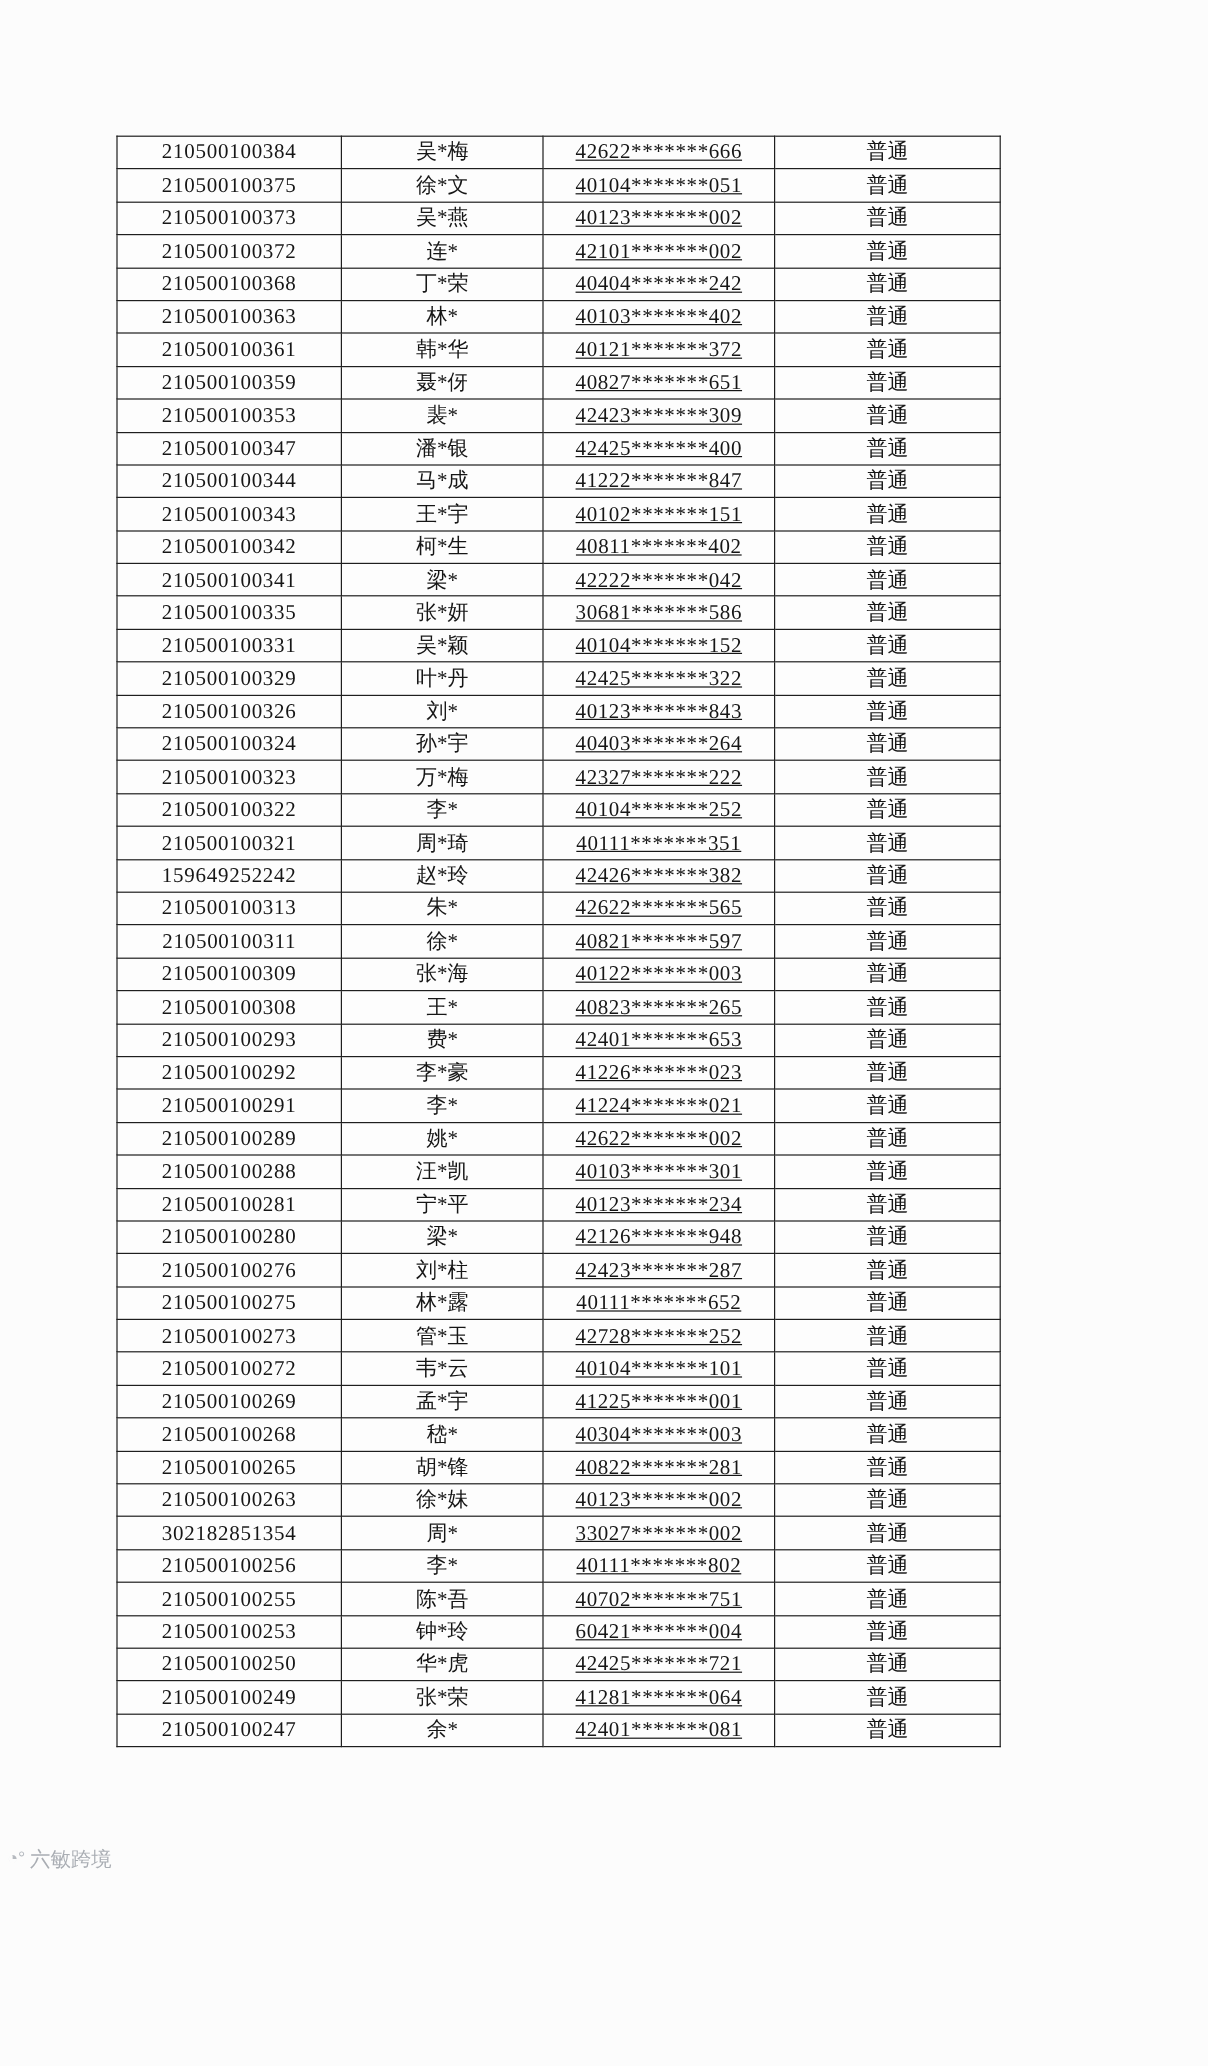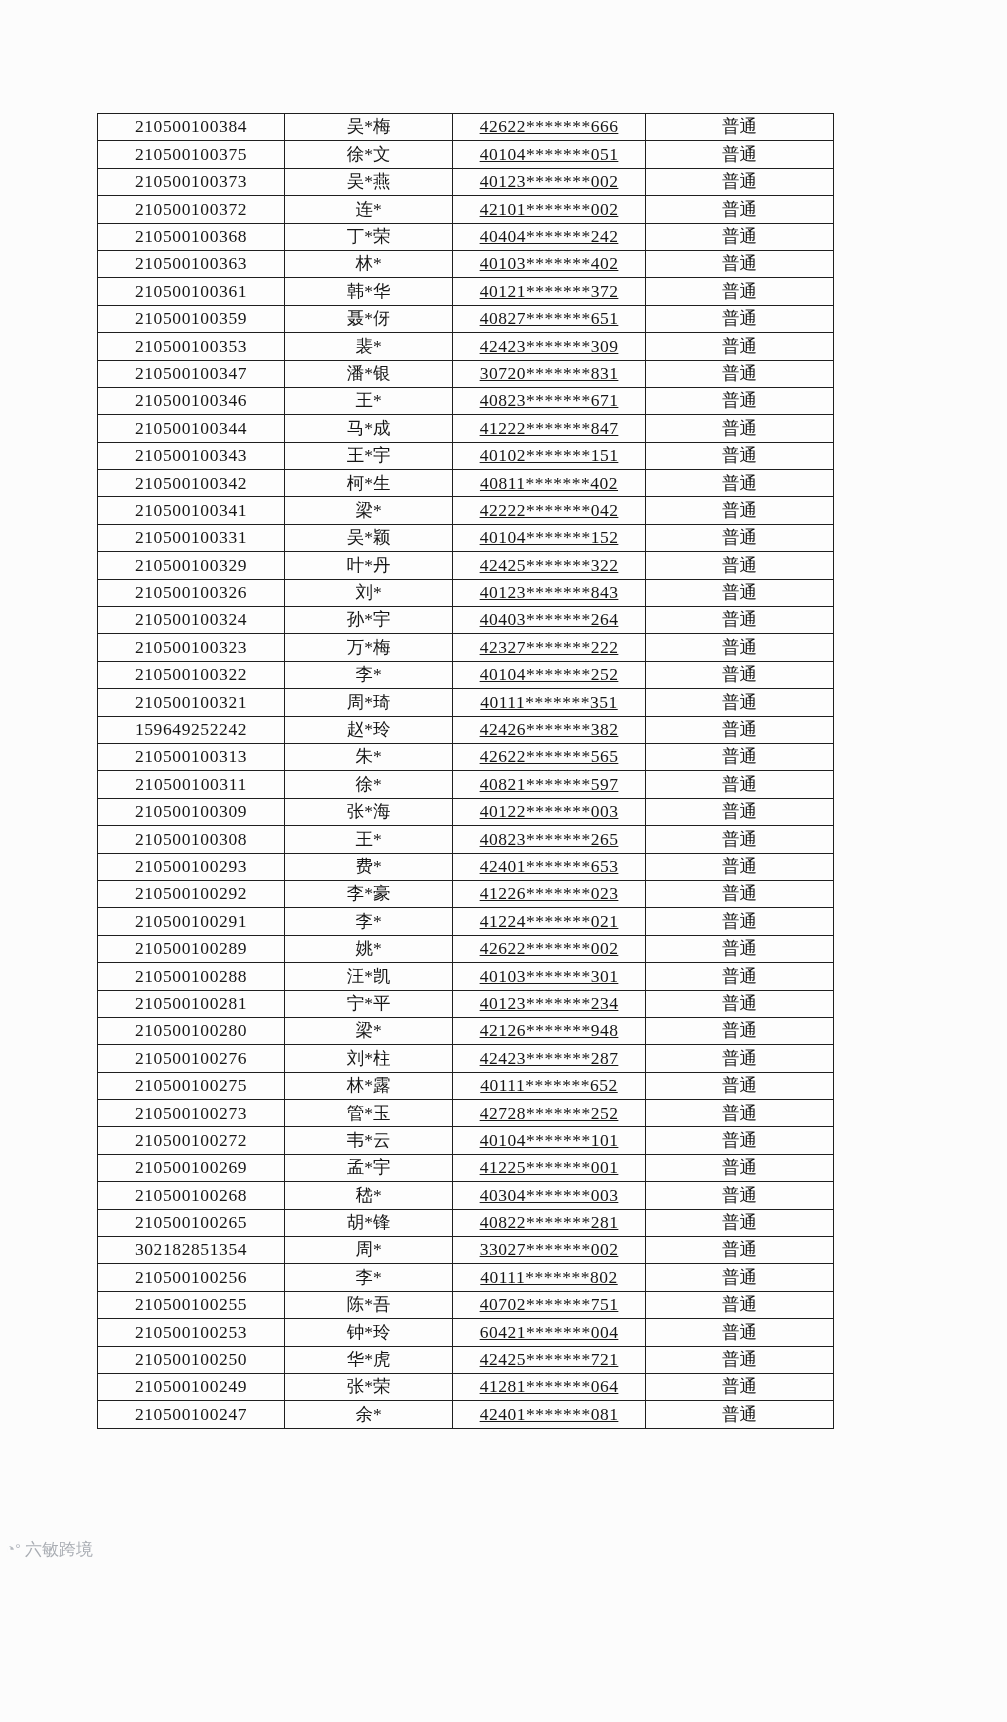--- a/index.html
+++ b/index.html
@@ -124,27 +124,21 @@
         </tr>
         <tr>
           <td class="c0">210500100353</td>
           <td class="c1">裴*</td>
           <td class="c2">42423*******309</td>
           <td class="c3">普通</td>
         </tr>
         <tr>
           <td class="c0">210500100347</td>
           <td class="c1">潘*银</td>
-          <td class="c2">30720*******831</td>
-          <td class="c3">普通</td>
-        </tr>
-        <tr>
-          <td class="c0">210500100346</td>
-          <td class="c1">王*</td>
-          <td class="c2">40823*******671</td>
+          <td class="c2">42425*******400</td>
           <td class="c3">普通</td>
         </tr>
         <tr>
           <td class="c0">210500100344</td>
           <td class="c1">马*成</td>
           <td class="c2">41222*******847</td>
           <td class="c3">普通</td>
         </tr>
         <tr>
           <td class="c0">210500100343</td>
@@ -158,20 +152,26 @@
           <td class="c2">40811*******402</td>
           <td class="c3">普通</td>
         </tr>
         <tr>
           <td class="c0">210500100341</td>
           <td class="c1">梁*</td>
           <td class="c2">42222*******042</td>
           <td class="c3">普通</td>
         </tr>
         <tr>
+          <td class="c0">210500100335</td>
+          <td class="c1">张*妍</td>
+          <td class="c2">30681*******586</td>
+          <td class="c3">普通</td>
+        </tr>
+        <tr>
           <td class="c0">210500100331</td>
           <td class="c1">吴*颖</td>
           <td class="c2">40104*******152</td>
           <td class="c3">普通</td>
         </tr>
         <tr>
           <td class="c0">210500100329</td>
           <td class="c1">叶*丹</td>
           <td class="c2">42425*******322</td>
           <td class="c3">普通</td>
@@ -311,20 +311,26 @@
         <tr>
           <td class="c0">210500100268</td>
           <td class="c1">嵇*</td>
           <td class="c2">40304*******003</td>
           <td class="c3">普通</td>
         </tr>
         <tr>
           <td class="c0">210500100265</td>
           <td class="c1">胡*锋</td>
           <td class="c2">40822*******281</td>
+          <td class="c3">普通</td>
+        </tr>
+        <tr>
+          <td class="c0">210500100263</td>
+          <td class="c1">徐*妹</td>
+          <td class="c2">40123*******002</td>
           <td class="c3">普通</td>
         </tr>
         <tr>
           <td class="c0">302182851354</td>
           <td class="c1">周*</td>
           <td class="c2">33027*******002</td>
           <td class="c3">普通</td>
         </tr>
         <tr>
           <td class="c0">210500100256</td>

